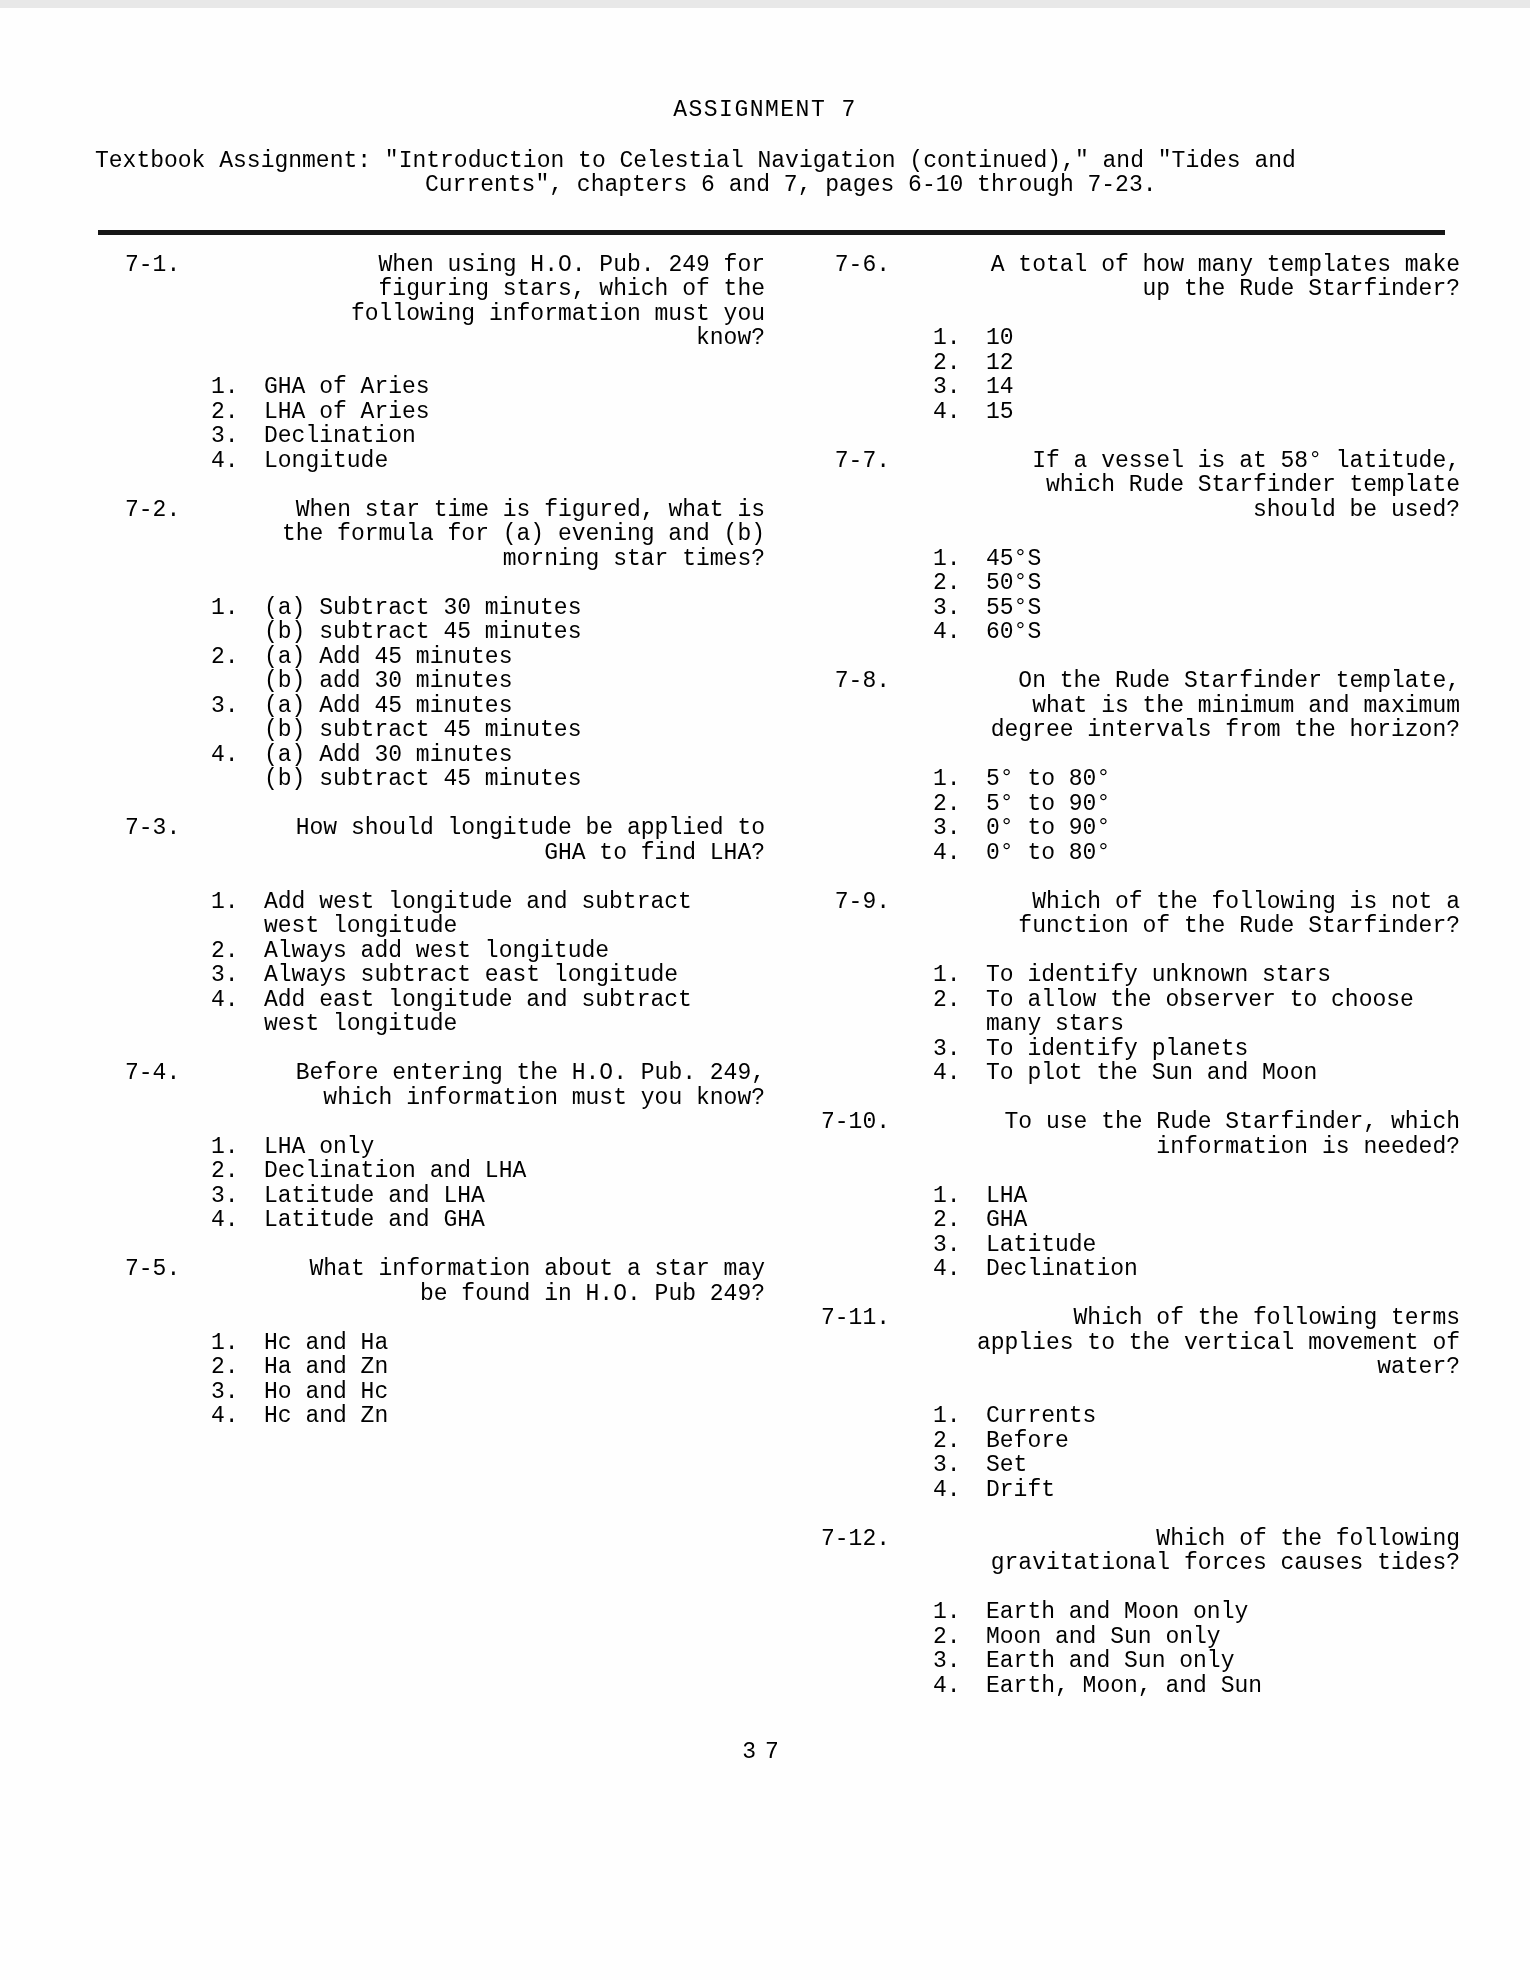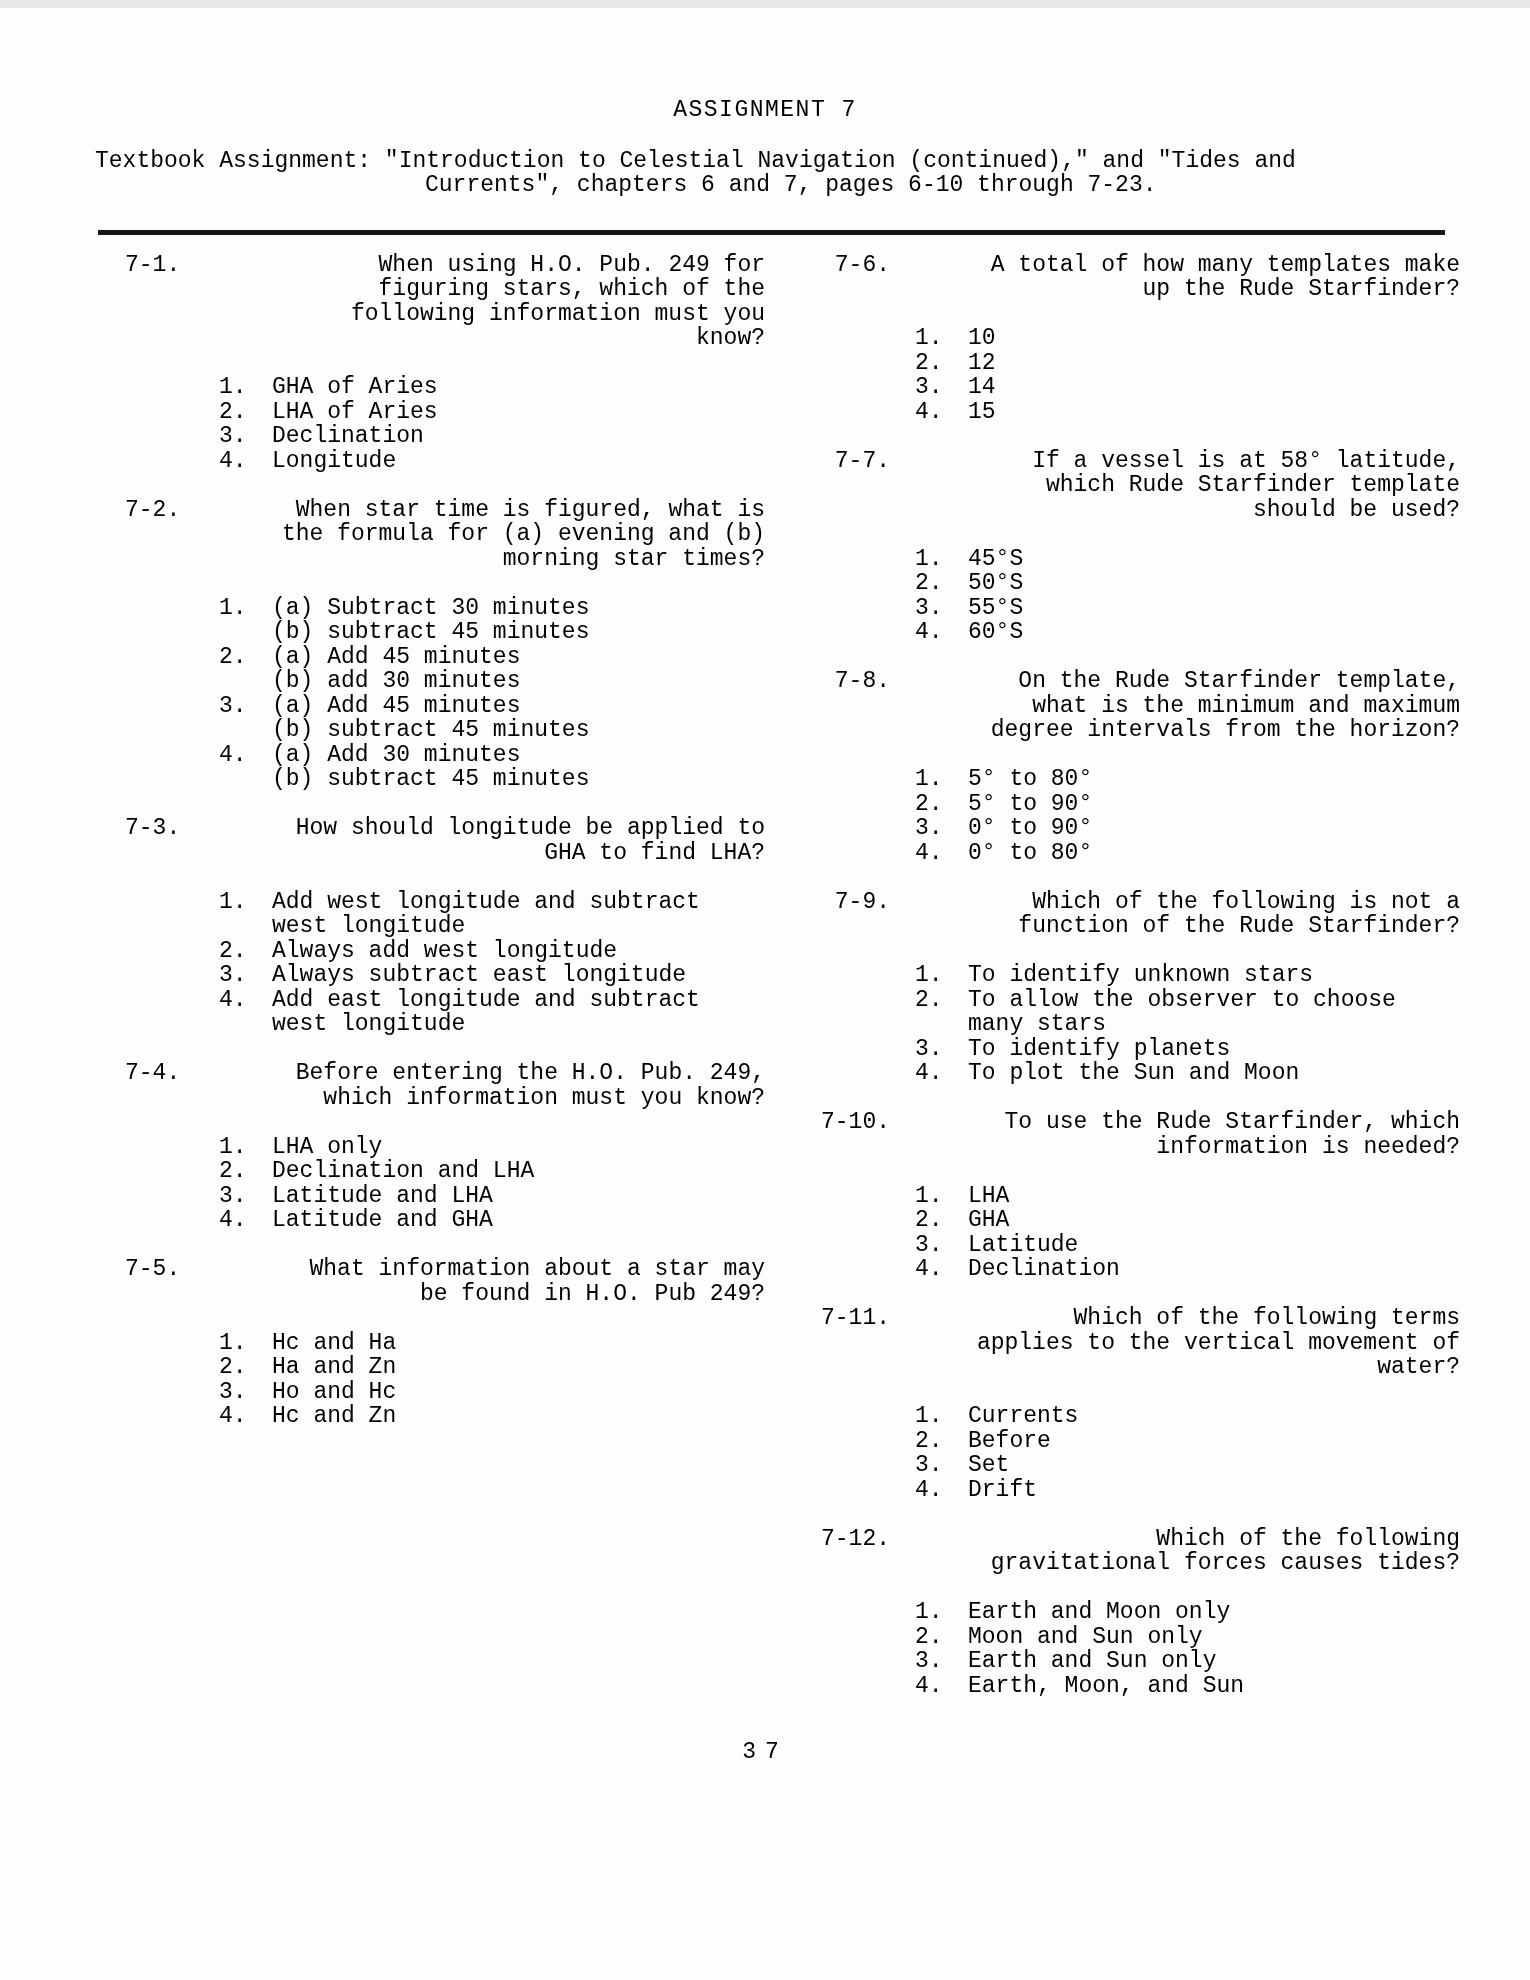--- a/index.html
+++ b/index.html
@@ -33,22 +33,22 @@
     background: #161616;
     margin: 32px 85px 0 98px;
   }
   .columns {
     display: flex;
     margin: 18px 0 0 125px;
   }
   .col { width: 640px; }
   .col-right { margin-left: 55px; }
   .q { display: grid; }
-  .col-left  .q { grid-template-columns: 58px 1fr; column-gap: 33px; }
-  .col-right .q { grid-template-columns: 70px 1fr; column-gap: 22px; }
+  .col-left  .q { grid-template-columns: 58px 1fr; column-gap: 25px; }
+  .col-right .q { grid-template-columns: 70px 1fr; column-gap: 40px; }
   .q + .q { margin-top: 24.5px; }
   .qnum { white-space: pre; }
   .col-right .qnum { text-align: right; }
   .stem { white-space: pre-line; text-align: right; }
   .opts { margin-top: 24.5px; margin-left: 3px; }
   .opt { display: grid; grid-template-columns: 28px 1fr; column-gap: 25px; }
   .onum { white-space: pre; }
   .otext { white-space: pre-line; }
   .page-num {
     position: absolute;

